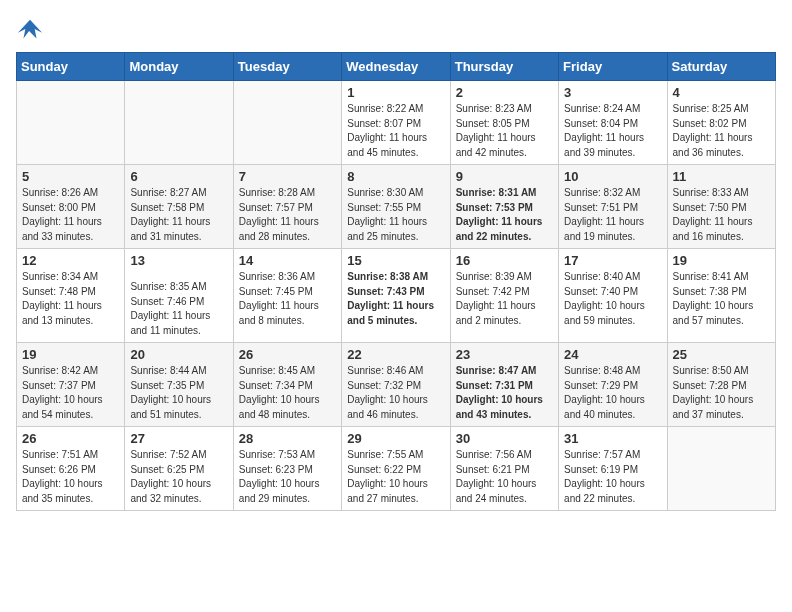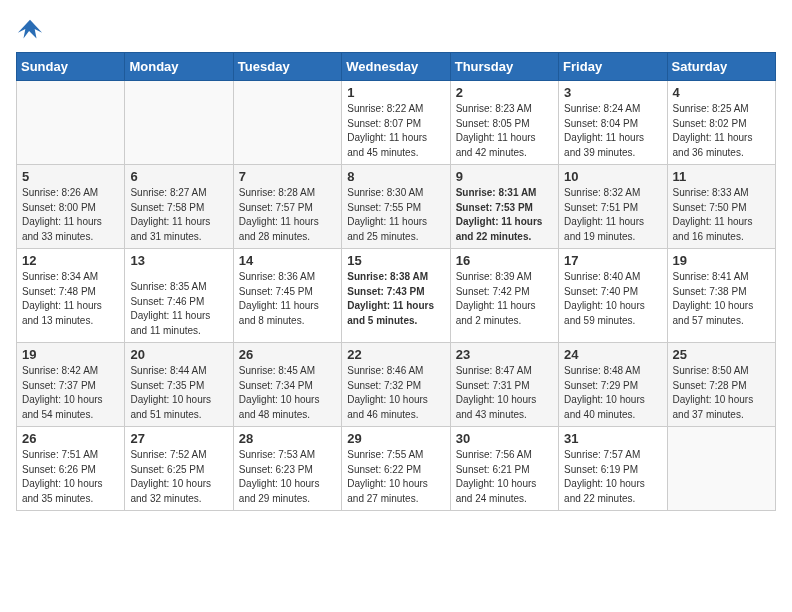--- a/index.html
+++ b/index.html
@@ -257,21 +257,21 @@
 Daylight: 10 hours and 48 minutes.</div>
         </td>
         <td>
           <span class="day-number">22</span>
           <div class="day-info" style="white-space: pre-line;">Sunrise: 8:46 AM
 Sunset: 7:32 PM
 Daylight: 10 hours and 46 minutes.</div>
         </td>
         <td>
           <span class="day-number">23</span>
-          <div class="day-info" style="white-space: pre-line;">Sunrise: 8:47 AM
+          <div class="day-info" style="white-space: pre-line; font-weight: bold;">Sunrise: 8:47 AM
 Sunset: 7:31 PM
 Daylight: 10 hours and 43 minutes.</div>
         </td>
         <td>
           <span class="day-number">24</span>
           <div class="day-info" style="white-space: pre-line;">Sunrise: 8:48 AM
 Sunset: 7:29 PM
 Daylight: 10 hours and 40 minutes.</div>
         </td>
         <td>

